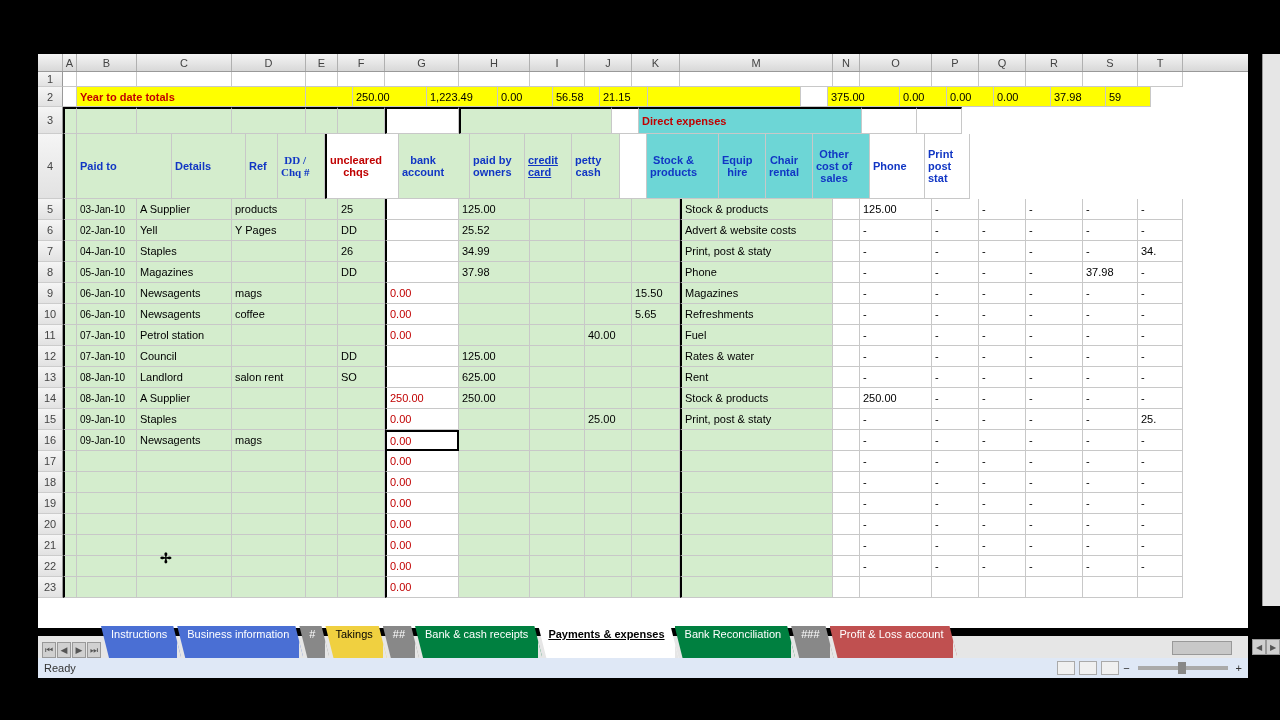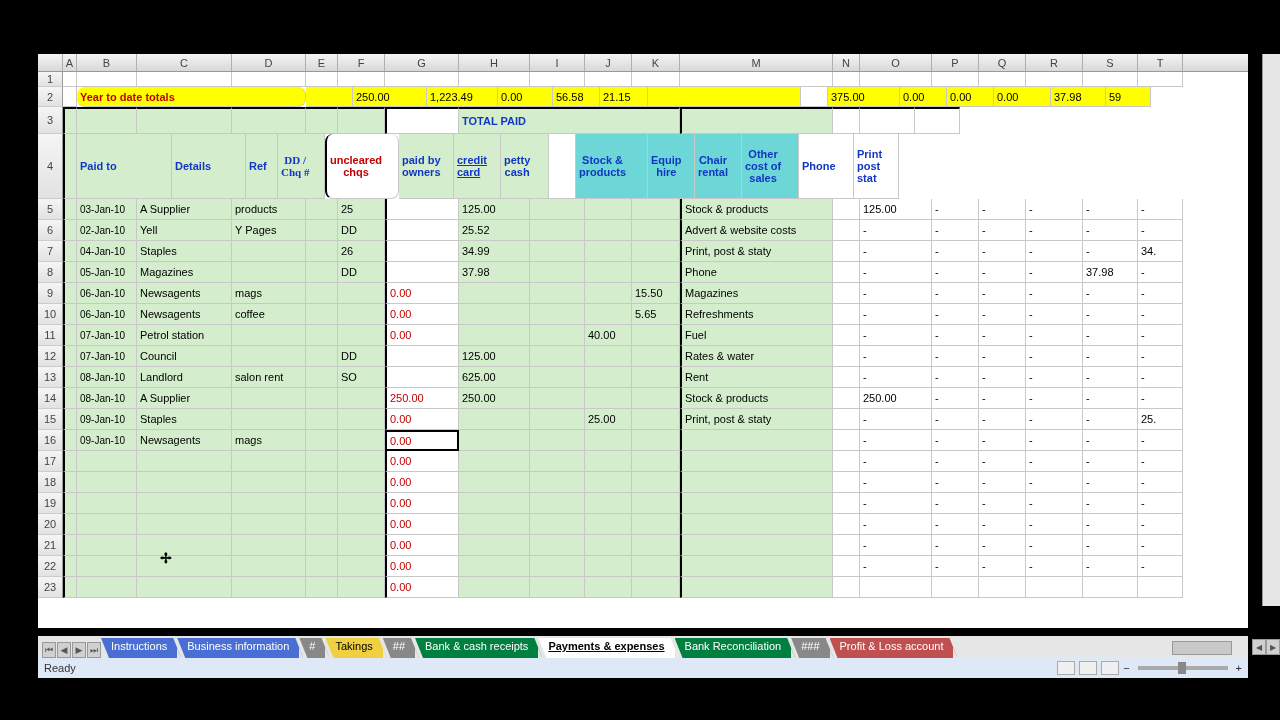--- a/index.html
+++ b/index.html
@@ -76,39 +76,39 @@
 .wI{width:55px} .wJ{width:47px} .wK{width:48px} .wM{width:153px}
 .wN{width:27px} .wO{width:72px} .wP{width:47px} .wQ{width:47px}
 .wR{width:57px} .wS{width:55px} .wT{width:45px}
 
 .green{background:#d4edcd;}
 .yellow{background:#ffff00;}
 .cyan{background:#6dd6d6;}
 .thick-l{border-left:2px solid #000;}
 .thick-t{border-top:2px solid #000;}
 .blue-t{color:#1136c4;font-weight:bold;}
-.red-t{color:#c00000;font-weight:bold;border-radius:8px;}
+.red-t{color:#c00000;font-weight:bold;}
 .red-n{color:#c00000;}
 .small{font-size:10px;}
 .hdr4{font-size:11px;}
 
 .selected{border:2px solid #000 !important; position:relative; z-index:2;}
 
 .row.r1{height:15px}
 .row.r2{height:20px}
 .row.r3{height:27px}
 .row.r4{height:65px}
 
 .tab-bar{
   position:absolute; left:38px; bottom:62px; width:1210px; height:22px;
   background:#e6e6e6; display:flex; align-items:flex-end;
 }
 .tab-nav{display:flex;gap:1px;padding:0 4px;}
 .tn-btn{width:14px;height:16px;background:#d0d0d0;border:1px solid #999;display:flex;align-items:center;justify-content:center;color:#555;font-size:9px}
-.tab{padding:2px 10px 6px 10px;font-size:11px;color:#fff;border-right:4px solid #e6e6e6;clip-path:polygon(0 0,calc(100% - 8px) 0,100% 100%,8px 100%);margin-left:-4px}
+.tab{padding:2px 10px 18px 10px;font-size:11px;color:#fff;border-right:4px solid #e6e6e6;clip-path:polygon(0 0,calc(100% - 8px) 0,100% 100%,8px 100%);margin-left:-4px}
 .tab.blue{background:#4a6fd4}
 .tab.gray{background:#888;color:#fff}
 .tab.yellow2{background:#f0d040;color:#000}
 .tab.green2{background:#008040}
 .tab.active{background:#fff;color:#000;font-weight:bold;text-decoration:underline}
 .tab.red2{background:#c05050}
 .scroll-bottom{position:absolute;right:0;bottom:62px;width:28px;height:22px;display:flex;}
 .sb-arrow{width:14px;height:16px;background:#d0d0d0;border:1px solid #999;margin-top:3px;display:flex;align-items:center;justify-content:center;font-size:8px;color:#555;}
 .scroll-hint{position:absolute;right:48px;bottom:65px;width:60px;height:14px;background:#c8c8c8;border:1px solid #999}
 
@@ -193,34 +193,35 @@
       </div>
       <div class="row r3">
         <div class="rh">3</div>
         <div class="cell wA green thick-t thick-l l"></div>
         <div class="cell wB green thick-t l"></div>
         <div class="cell wC green thick-t l"></div>
         <div class="cell wD green thick-t l"></div>
         <div class="cell wE green thick-t l"></div>
         <div class="cell wF green thick-t l"></div>
         <div class="cell wG thick-t thick-l l"></div>
-        <div class="cell wH green thick-t blue-t c l" style="width: 221px;">TOTAL PAID</div>
         <div class="cell wM green thick-t thick-l l"></div>
         <div class="cell wN thick-t l"></div>
+        <div class="cell wO cyan thick-t red-t c l" style="width: 223px;">Direct expenses</div>
         <div class="cell wS thick-t l"></div>
         <div class="cell wT thick-t l"></div>
       </div>
       <div class="row r4">
         <div class="rh">4</div>
         <div class="cell wA green thick-l l"></div>
         <div class="cell wC green blue-t c hdr4 l">Paid to</div>
         <div class="cell wD green blue-t c hdr4 l">Details</div>
         <div class="cell wE green blue-t c hdr4 l">Ref</div>
         <div class="cell wF green blue-t c hdr4 l" style="text-align: center; font-family: Liberation Serif, serif;">DD /<br>Chq #</div>
         <div class="cell wG thick-l red-t c hdr4 l" style="text-align: center;">uncleared<br>chqs</div>
+        <div class="cell wH green blue-t c hdr4 l" style="text-align: center;">bank<br>account</div>
         <div class="cell wI green blue-t c hdr4 l" style="text-align: center;">paid by<br>owners</div>
         <div class="cell wJ green blue-t c hdr4 l" style="text-align: left; text-decoration: underline;">credit<br>card</div>
         <div class="cell wK green blue-t c hdr4 l" style="text-align: center;">petty<br>cash</div>
         <div class="cell wN  l"></div>
         <div class="cell wO cyan blue-t c hdr4 l" style="text-align: center;">Stock &amp;<br>products</div>
         <div class="cell wP cyan blue-t c hdr4 l" style="text-align: center;">Equip<br>hire</div>
         <div class="cell wQ cyan blue-t c hdr4 l" style="text-align: center;">Chair<br>rental</div>
         <div class="cell wR cyan blue-t c hdr4 l" style="text-align: center;">Other<br>cost of<br>sales</div>
         <div class="cell wS blue-t c hdr4 l">Phone</div>
         <div class="cell wT blue-t c hdr4 l" style="text-align: left;">Print<br>post<br>stat</div>

